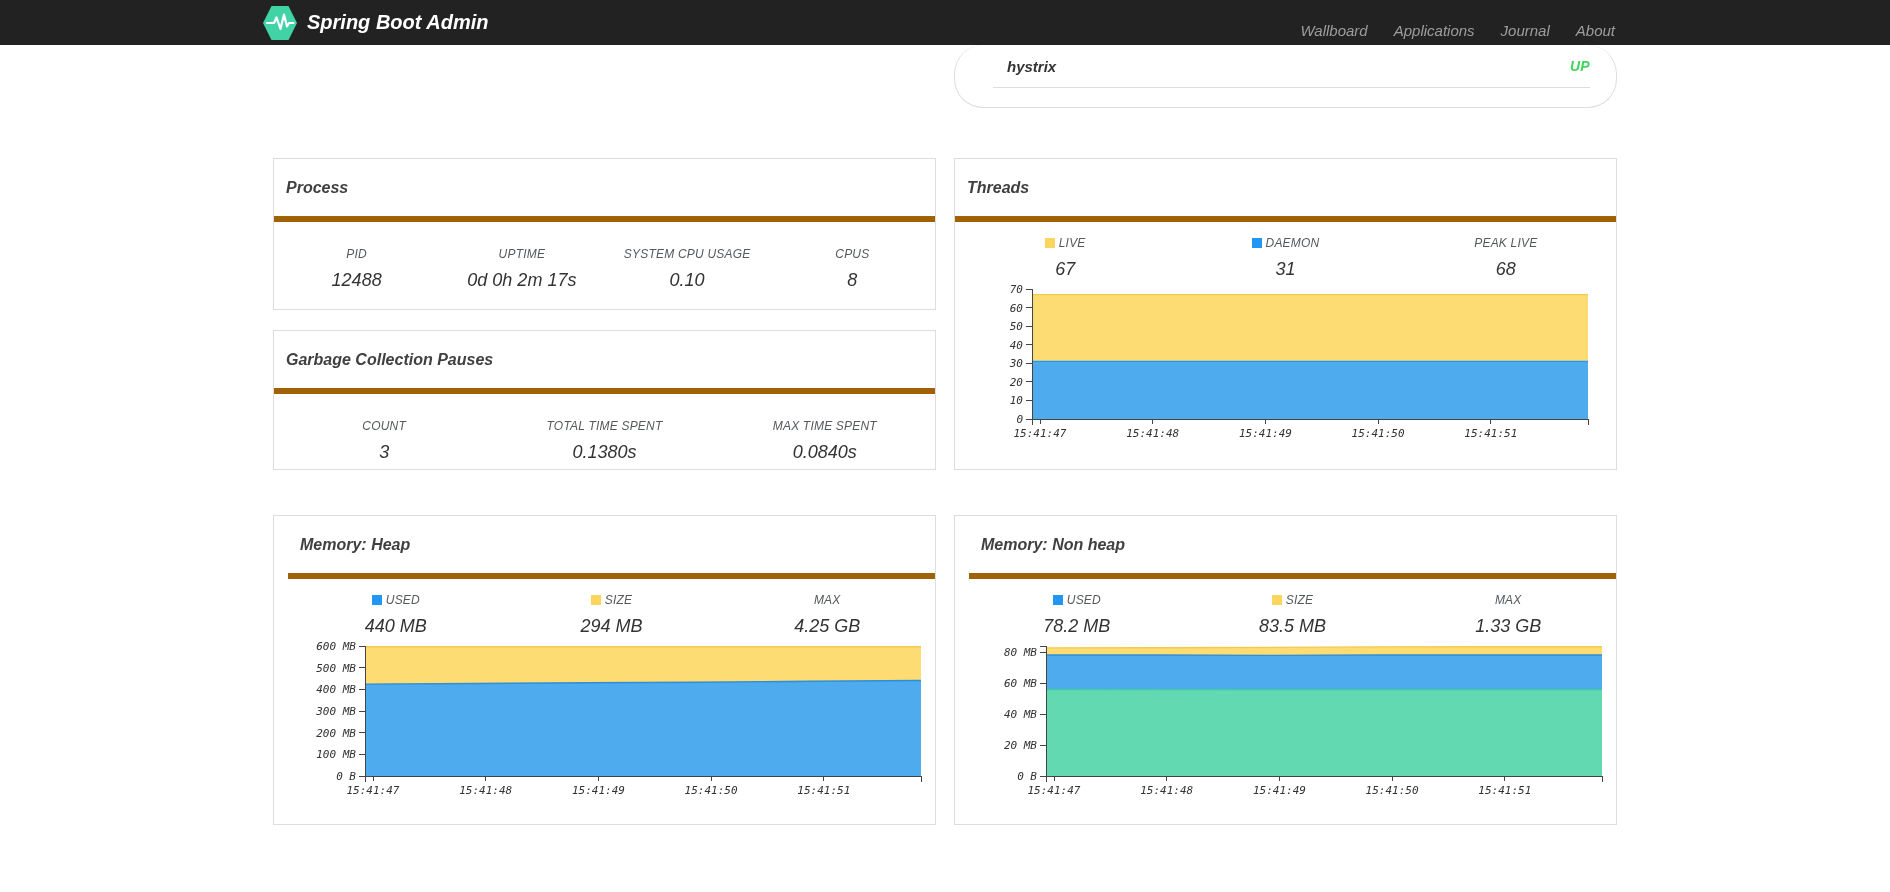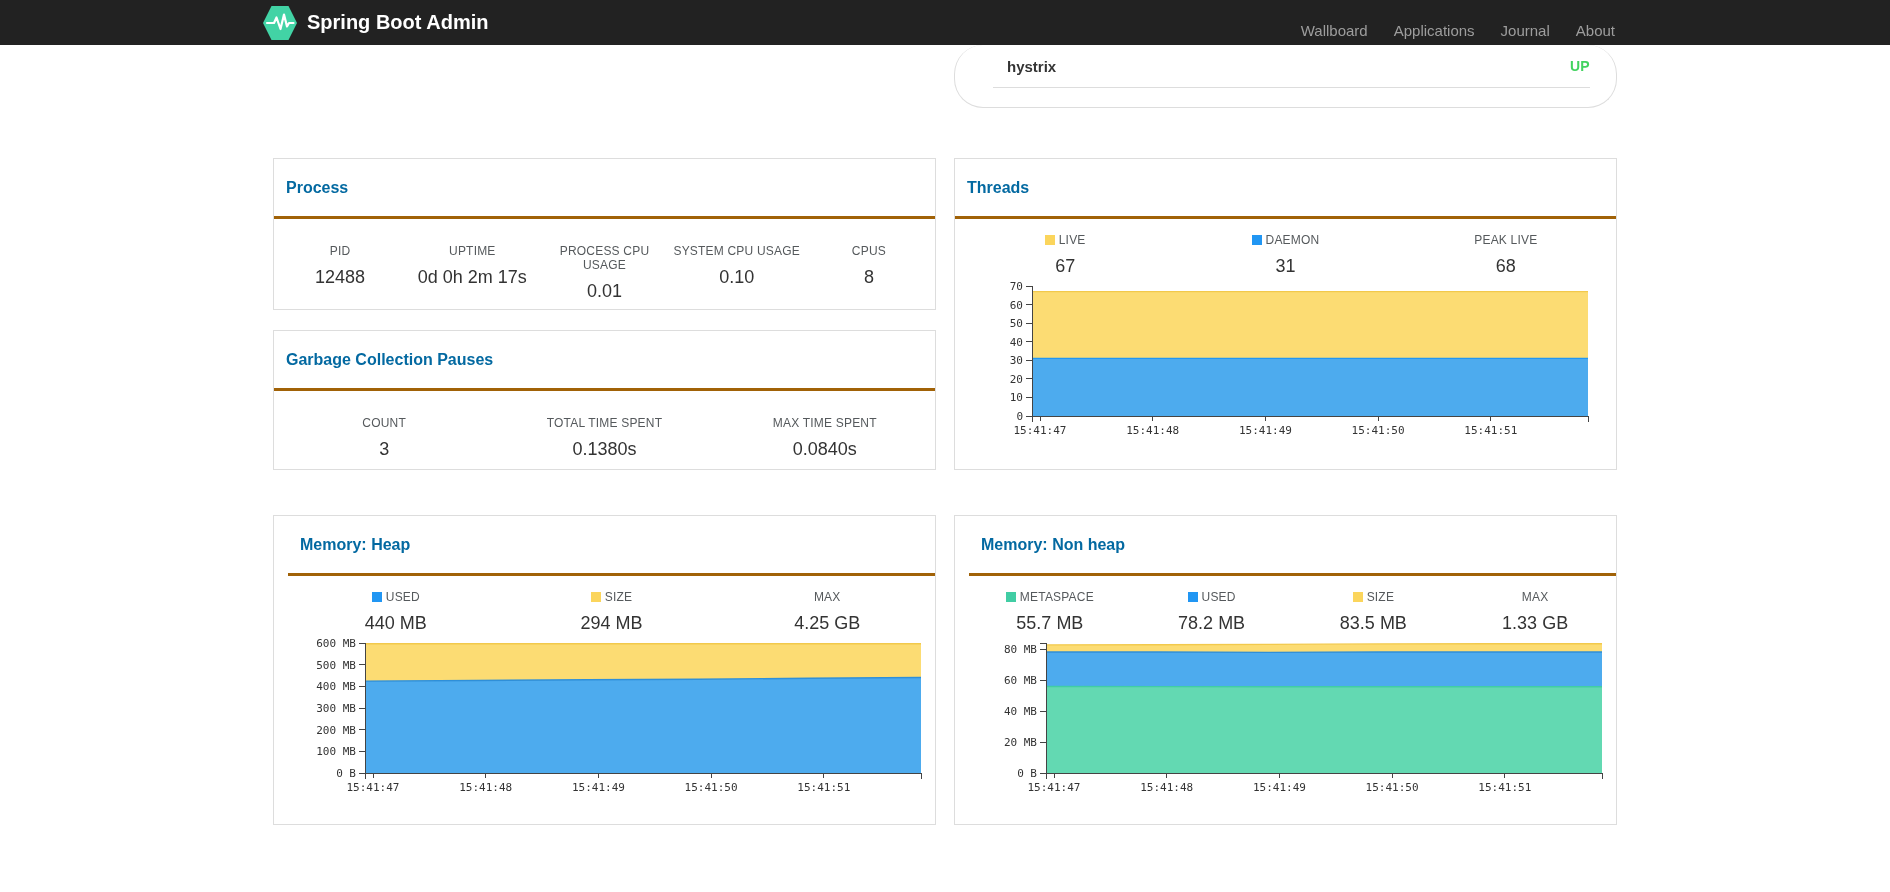--- a/index.html
+++ b/index.html
@@ -1,37 +1,37 @@
 <!DOCTYPE html>
 <html><head>
 <meta charset="utf-8">
 <style>
   html,body{margin:0;padding:0;background:#fff;}
   body{font-family:"Liberation Sans",sans-serif;color:#333;}
-  .page{width:1890px;height:892px;overflow:hidden;position:relative;background:#fff;}
+  .page{width:1890px;height:892px;overflow:hidden;position:relative;background:#fff;font-style:italic;}
 
   
   .navbar{height:45px;background:#222;}
   .nav-inner{width:1366px;margin:0 auto;height:45px;display:flex;align-items:center;}
   .brand{display:flex;align-items:center;gap:9px;color:#fff;font-size:20px;font-weight:700;cursor:pointer;white-space:nowrap;}
   .brand svg{display:block;}
   .nav-links{margin-left:auto;display:flex;list-style:none;margin:16px 0 0 auto;padding:0;}
   .nav-links li{padding:0 13px;color:#9d9d9d;font-size:15px;line-height:45px;cursor:pointer;}
 
   
   .content{width:1344px;margin:0 auto;}
   .row{display:flex;gap:18px;align-items:flex-start;}
   .col{width:663px;flex:0 0 663px;}
   .stack{display:flex;flex-direction:column;gap:20px;}
   .top-row{margin-bottom:50px;}
   .mid-row{margin-bottom:45px;}
 
   
   .card{border:1px solid #ddd;background:#fff;box-sizing:border-box;}
-  .card-title{font-size:16px;font-weight:700;color:#0369a1;padding:18px 12px;line-height:21px;border-bottom:3px solid #a16207;}
+  .card-title{font-size:16px;font-weight:700;color:#404040;padding:18px 12px;line-height:21px;border-bottom:6px solid #a16207;}
   .h152{height:152px;} .h140{height:140px;} .h312{height:312px;} .h310{height:310px;padding-left:14px;}
 
   
   .status-card{height:63px;border-top:none;border-radius:29px;}
   .status-row{margin:0 26px 0 38px;height:42px;display:flex;align-items:center;border-bottom:1px solid #ddd;cursor:pointer;}
   .app-name{font-weight:700;font-size:15px;color:#333;padding-left:14px;}
   .app-status{margin-left:auto;font-weight:700;font-size:14px;letter-spacing:.3px;}
 
   
   .stats{display:flex;}
@@ -91,24 +91,20 @@
         <div class="card h152">
           <div class="card-title">Process</div>
           <div class="stats plain-stats" id="stats-process">
               <div class="stat">
                 <div class="stat-label"><span>PID</span></div>
                 <div class="stat-value">12488</div>
               </div>
               <div class="stat">
                 <div class="stat-label"><span>UPTIME</span></div>
                 <div class="stat-value">0d 0h 2m 17s</div>
-              </div>
-              <div class="stat">
-                <div class="stat-label"><span>PROCESS CPU USAGE</span></div>
-                <div class="stat-value">0.01</div>
               </div>
               <div class="stat">
                 <div class="stat-label"><span>SYSTEM CPU USAGE</span></div>
                 <div class="stat-value">0.10</div>
               </div>
               <div class="stat">
                 <div class="stat-label"><span>CPUS</span></div>
                 <div class="stat-value">8</div>
               </div>
             </div>
@@ -234,24 +230,20 @@
               <line x1="535.8112" y1="135" x2="535.8112" y2="140" class="axis"></line>
               <text x="535.8112" y="153" text-anchor="middle">15:41:51</text>
             </svg>
         </div>
       </div>
       <div class="col">
         <div class="card h310">
           <div class="card-title">Memory: Non heap</div>
           <div class="stats legend-stats" id="stats-nonheap">
               <div class="stat">
-                <div class="stat-label"><span class="swatch" style="background: rgb(65, 205, 164);"></span><span>METASPACE</span></div>
-                <div class="stat-value">55.7 MB</div>
-              </div>
-              <div class="stat">
                 <div class="stat-label"><span class="swatch" style="background: rgb(33, 150, 243);"></span><span>USED</span></div>
                 <div class="stat-value">78.2 MB</div>
               </div>
               <div class="stat">
                 <div class="stat-label"><span class="swatch" style="background: rgb(251, 213, 92);"></span><span>SIZE</span></div>
                 <div class="stat-value">83.5 MB</div>
               </div>
               <div class="stat">
                 <div class="stat-label"><span>MAX</span></div>
                 <div class="stat-value">1.33 GB</div>

